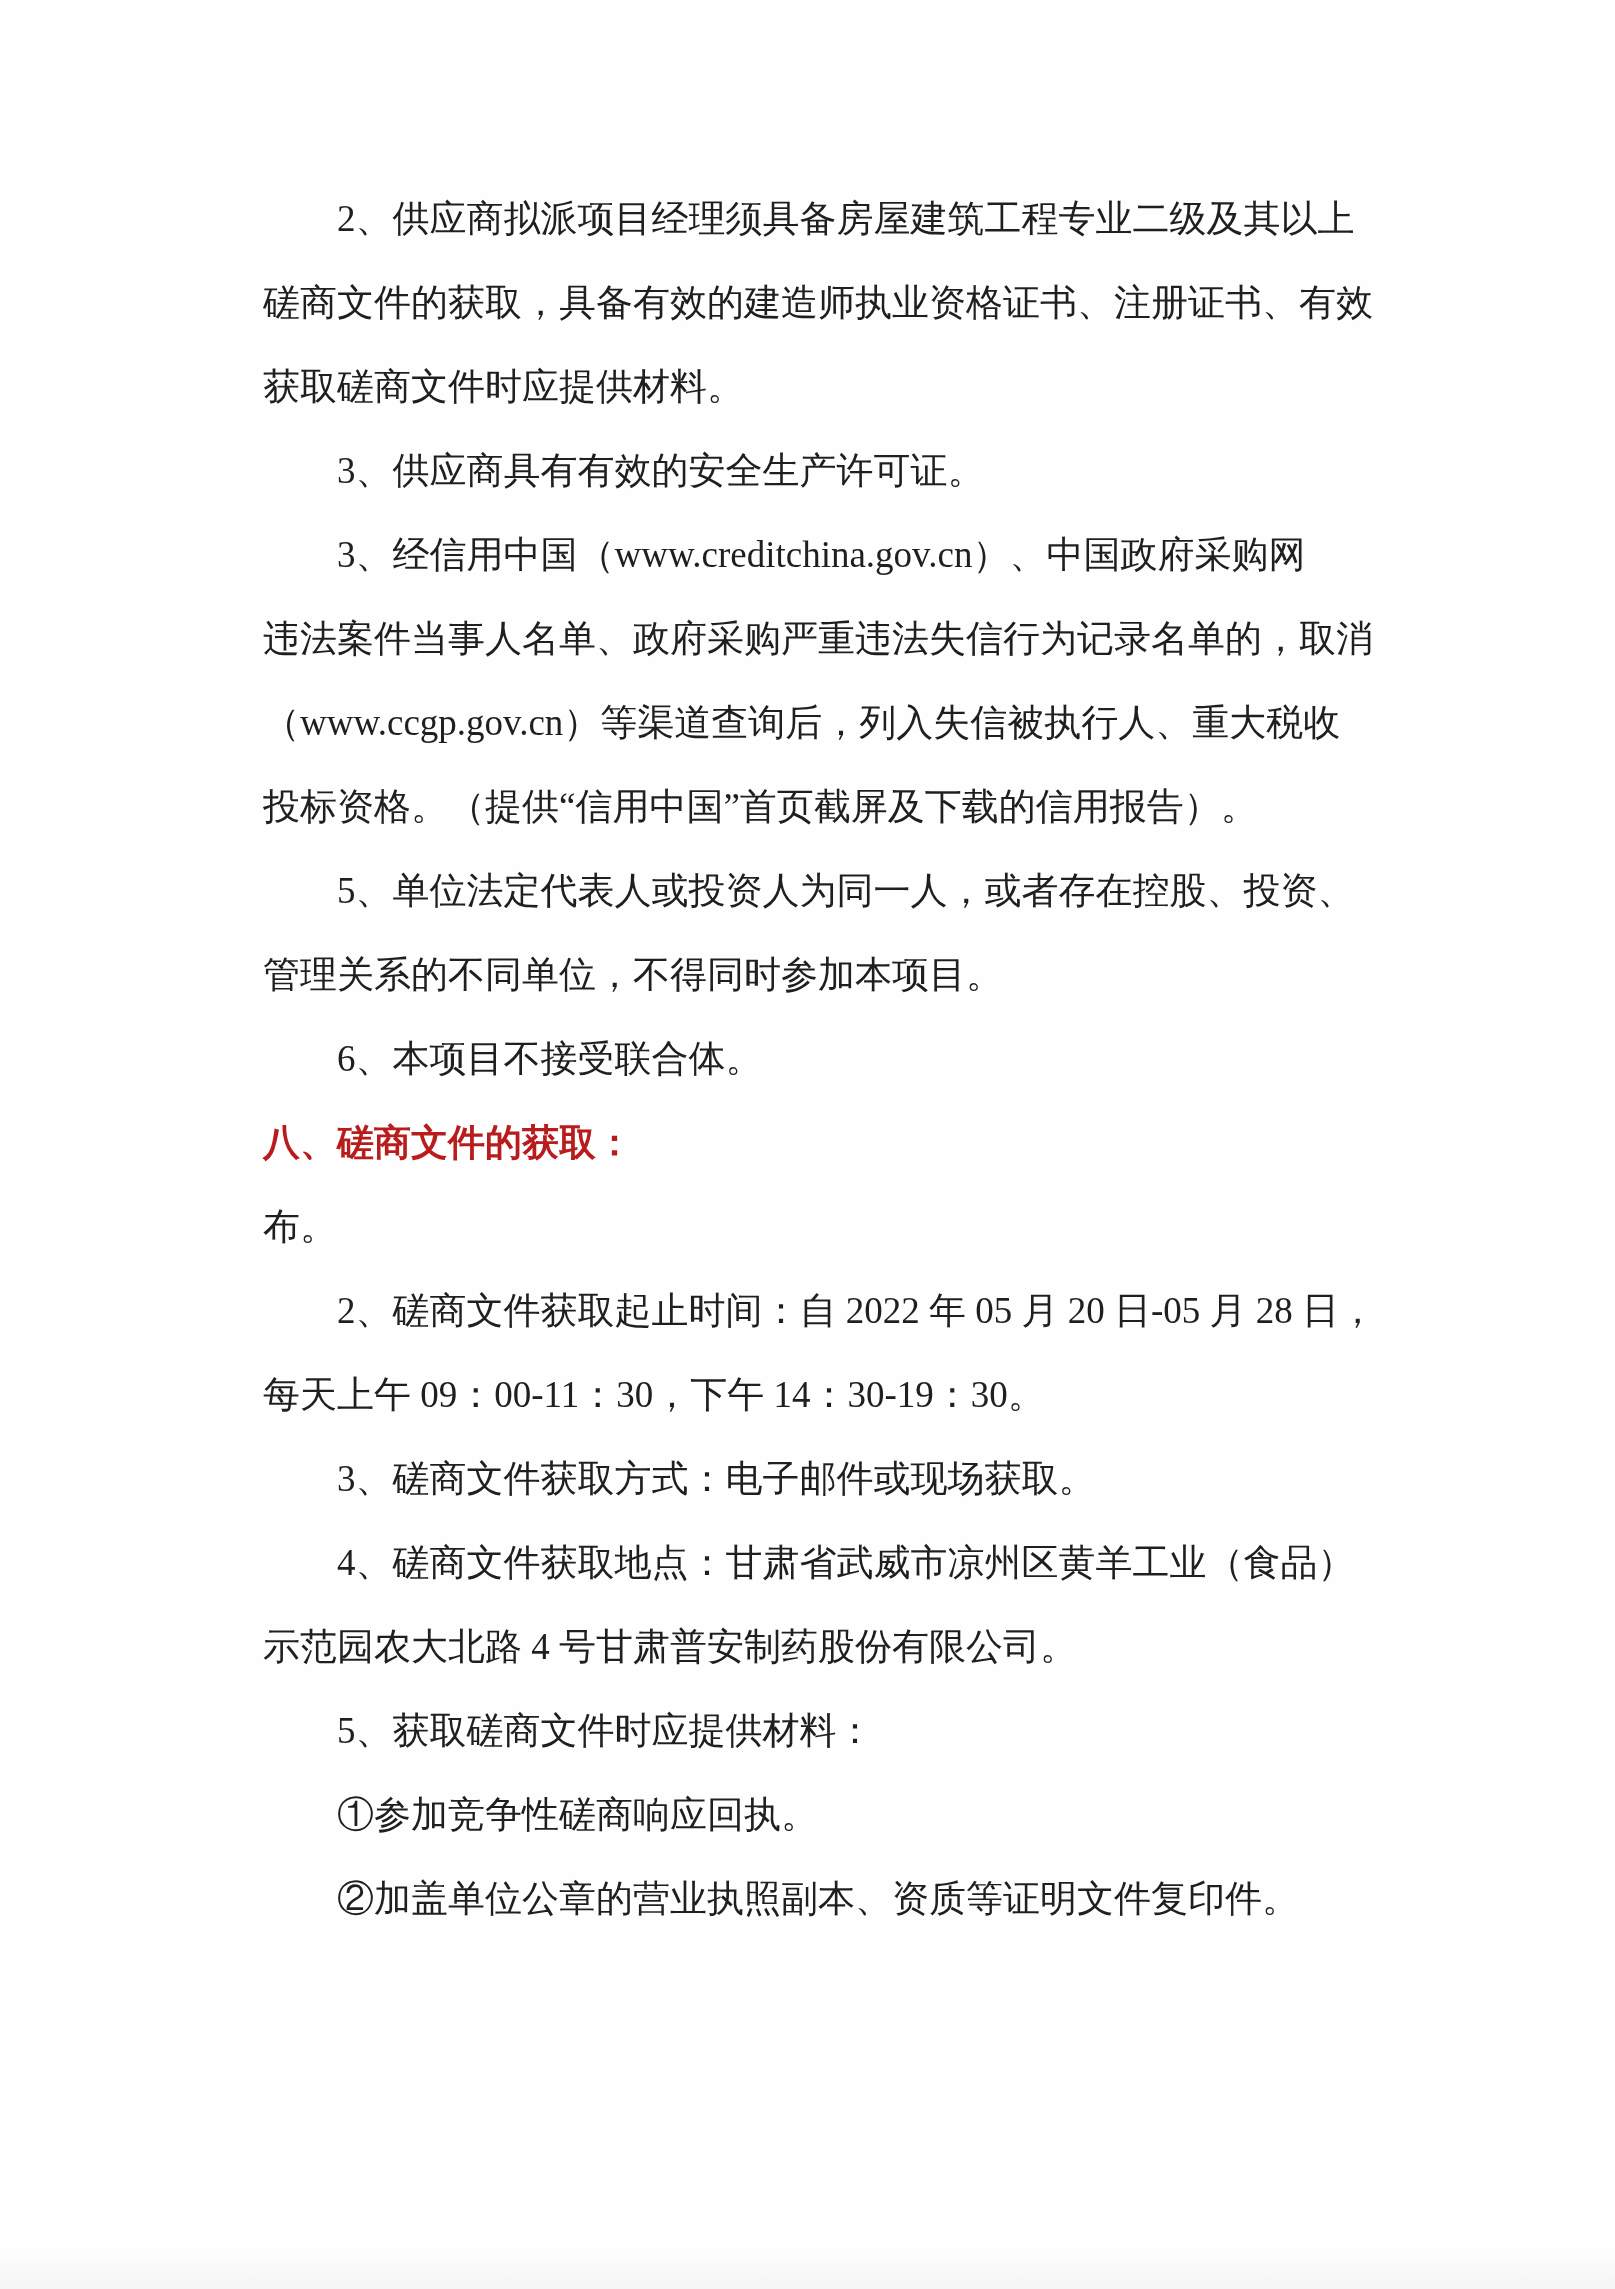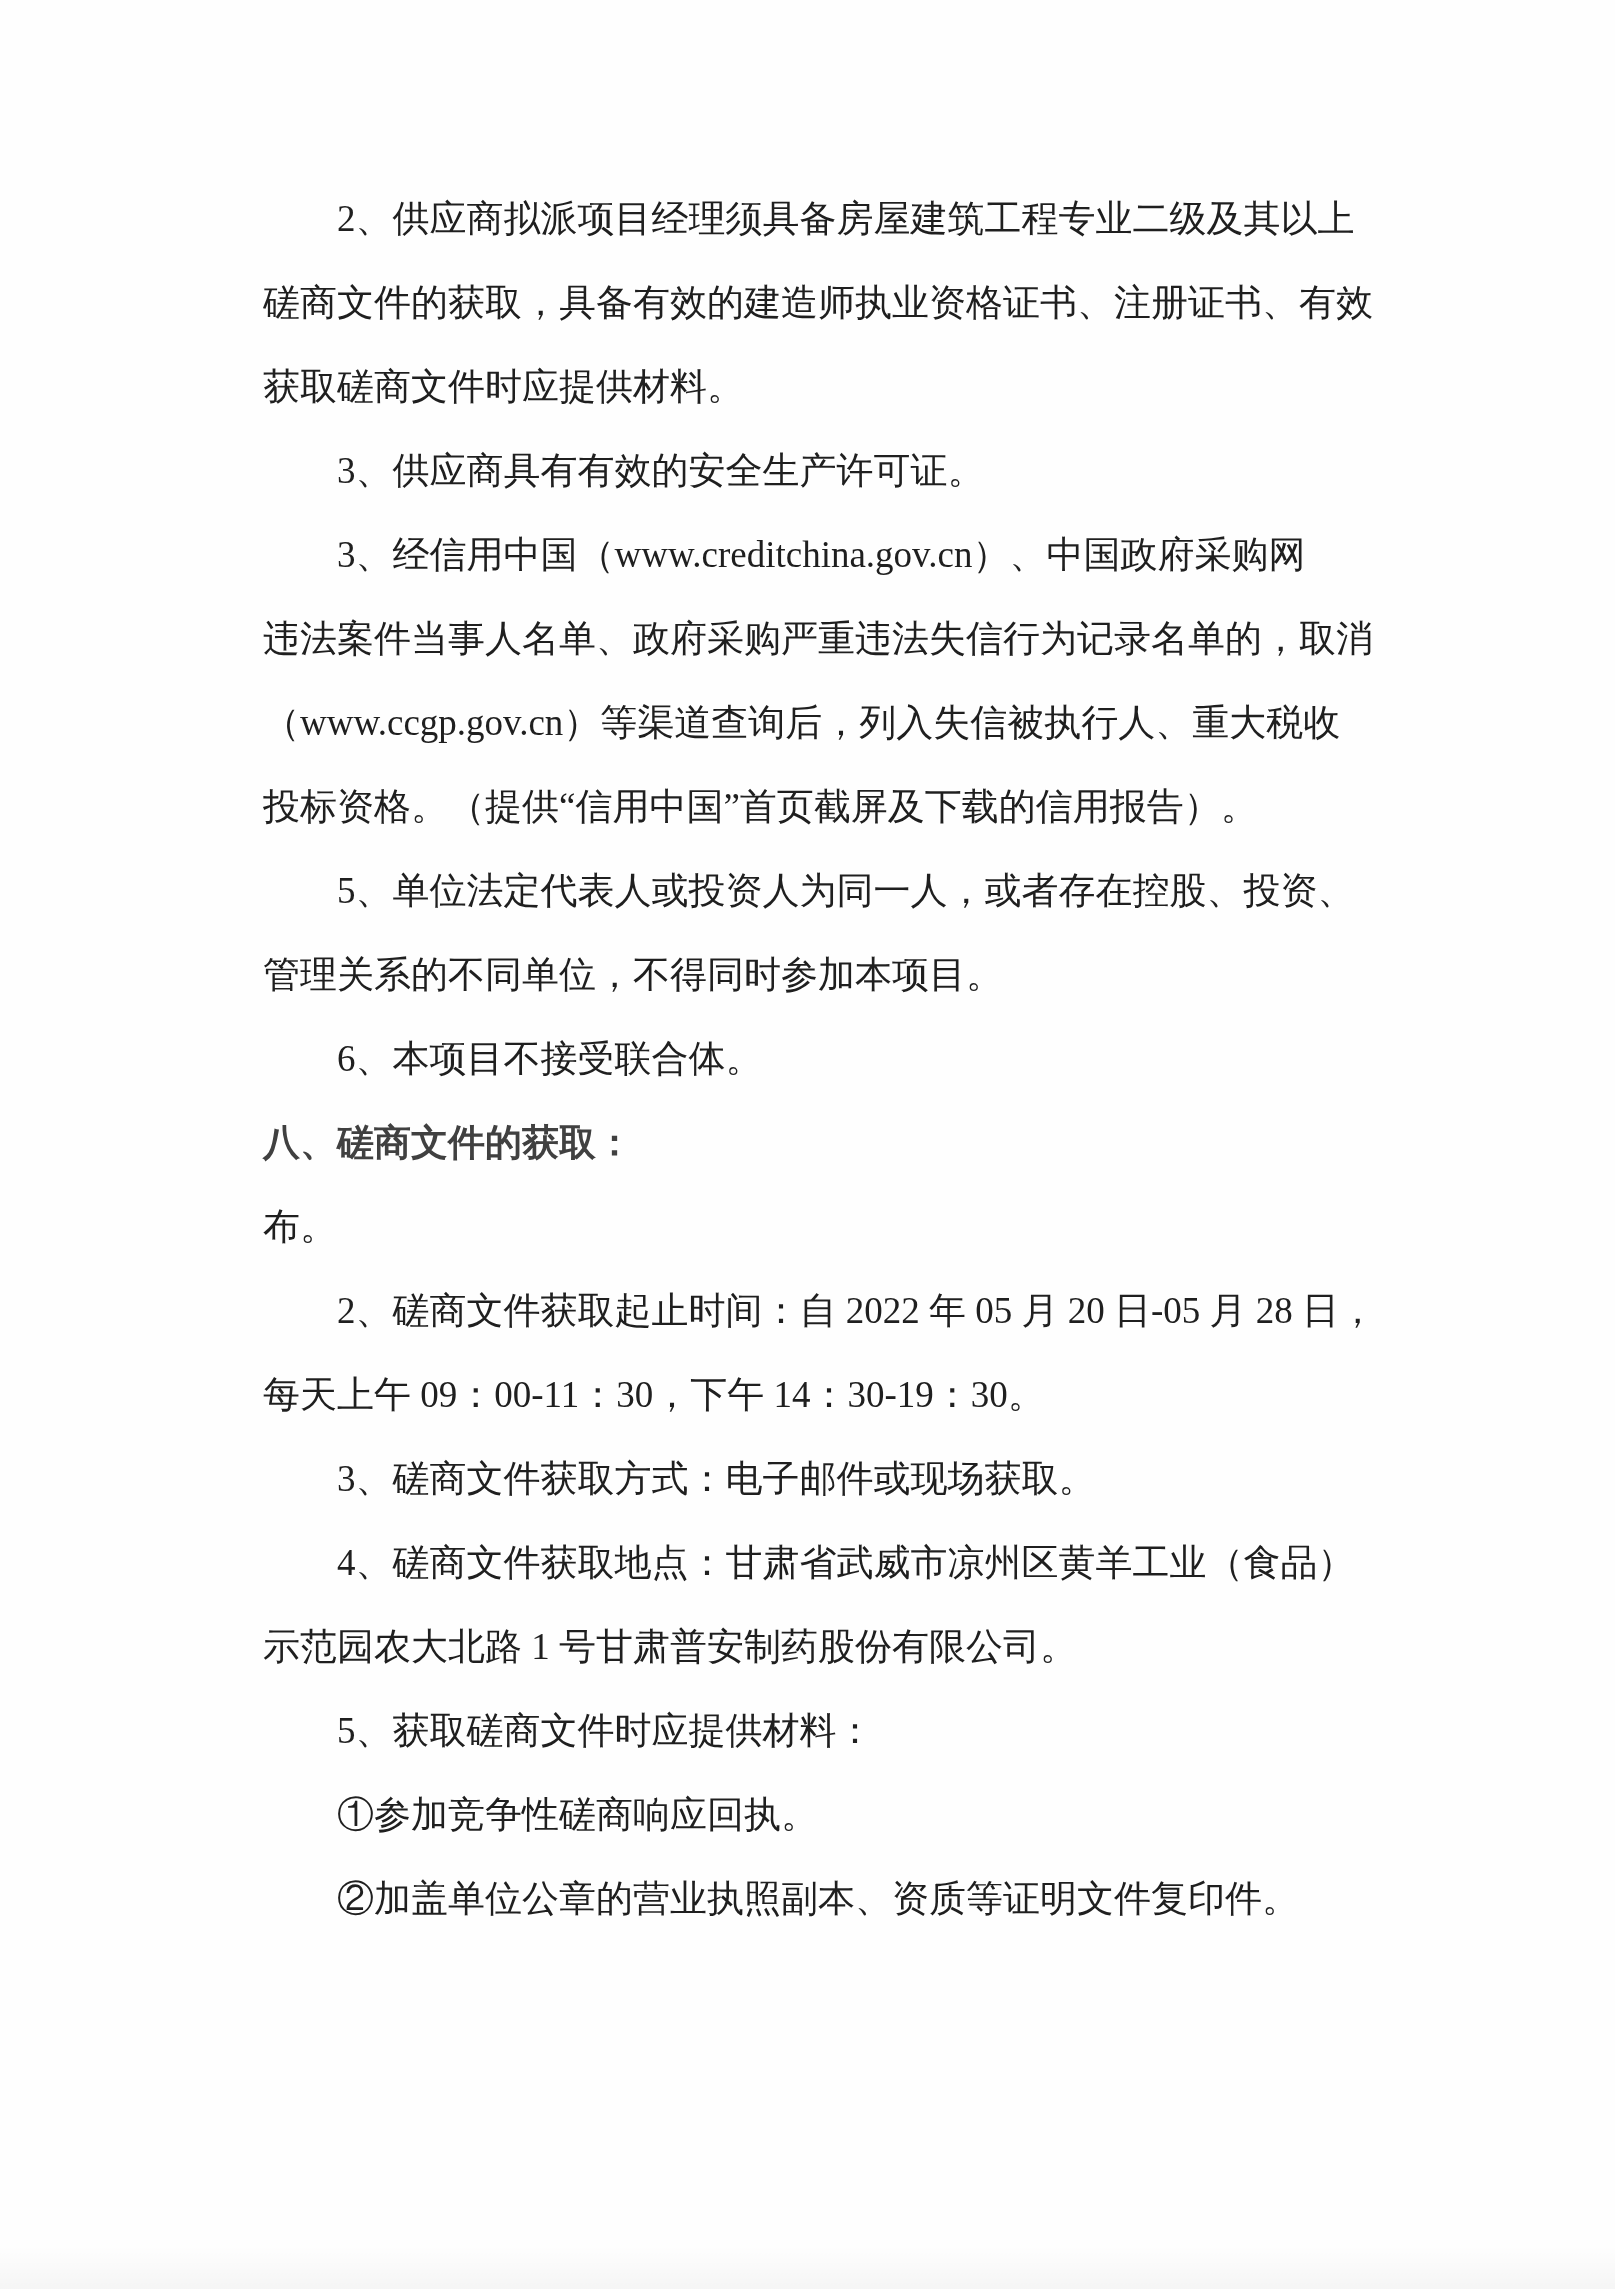--- a/index.html
+++ b/index.html
@@ -29,21 +29,21 @@
     line-height: 84px;
     white-space: nowrap;
     font-weight: 400;
     letter-spacing: 0px;
   }
   .line--indent {
     padding-left: 74px;
   }
   .line--heading {
     font-weight: bold;
-    color: #404040;
+    color: #b91c1c;
   }
   
   .scan-noise {
     position: absolute;
     left: 0;
     bottom: 0;
     width: 100%;
     height: 45px;
     background: linear-gradient(to bottom, rgba(0,0,0,0) 0%, rgba(0,0,0,0.035) 100%);
     pointer-events: none;
@@ -64,20 +64,20 @@
     <div class="line">投标资格。（提供“信用中国”首页截屏及下载的信用报告）。</div>
     <div class="line line--indent">5、单位法定代表人或投资人为同一人，或者存在控股、投资、</div>
     <div class="line">管理关系的不同单位，不得同时参加本项目。</div>
     <div class="line line--indent">6、本项目不接受联合体。</div>
     <div class="line line--heading">八、磋商文件的获取：</div>
     <div class="line">布。</div>
     <div class="line line--indent">2、磋商文件获取起止时间：自 2022 年 05 月 20 日-05 月 28 日，</div>
     <div class="line">每天上午 09：00-11：30，下午 14：30-19：30。</div>
     <div class="line line--indent">3、磋商文件获取方式：电子邮件或现场获取。</div>
     <div class="line line--indent">4、磋商文件获取地点：甘肃省武威市凉州区黄羊工业（食品）</div>
-    <div class="line">示范园农大北路 1 号甘肃普安制药股份有限公司。</div>
+    <div class="line">示范园农大北路 4 号甘肃普安制药股份有限公司。</div>
     <div class="line line--indent">5、获取磋商文件时应提供材料：</div>
     <div class="line line--indent">①参加竞争性磋商响应回执。</div>
     <div class="line line--indent">②加盖单位公章的营业执照副本、资质等证明文件复印件。</div>
   </div>
   <div class="scan-noise"></div>
 </div>
 
 
 </body></html>

